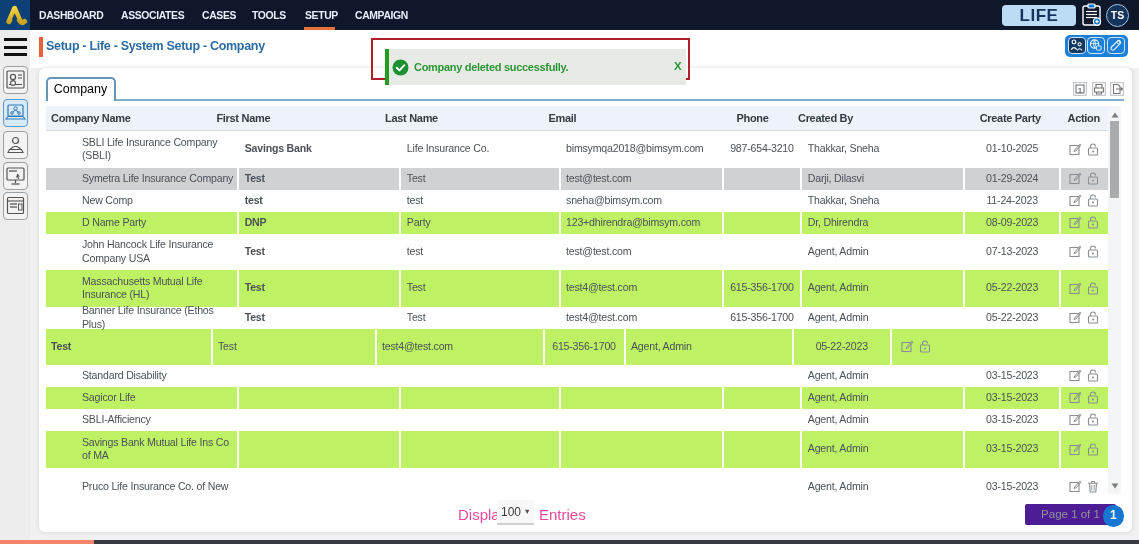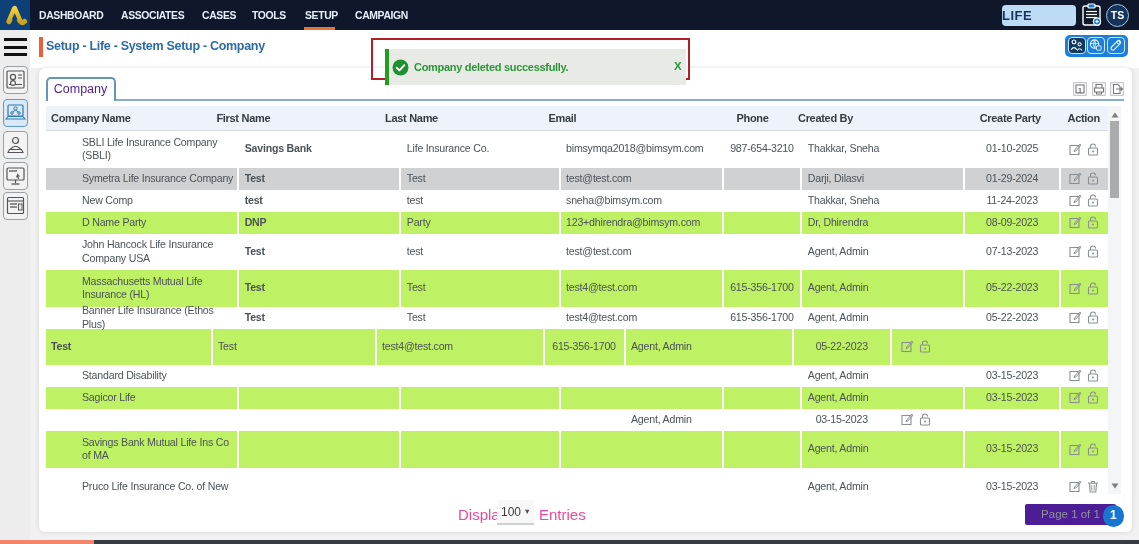--- a/index.html
+++ b/index.html
@@ -4,21 +4,21 @@
 <style>
 * { margin:0; padding:0; box-sizing:border-box; }
 html,body { width:1139px; height:544px; overflow:hidden; font-family:"Liberation Sans", sans-serif; background:#fff; }
 #stage { position:relative; width:1139px; height:544px; background:#fff; }
 
 
 #nav { position:absolute; left:0; top:0; width:1139px; height:30px; background:#0f172a; }
 #logo { position:absolute; left:0; top:0; width:30px; height:30px; background:#0d4077; }
 .navitem { position:absolute; top:0; height:30px; line-height:31px; color:#e4f1fc; font-size:10.4px; font-weight:700; letter-spacing:-0.35px; }
 #setup-underline { position:absolute; left:304px; top:27px; width:31px; height:3px; background:#e8703d; }
-#life-btn { position:absolute; left:1002px; top:5px; width:74px; height:21px; background:#bcdcf6; border-radius:4px; color:#15345c; font-size:13px; font-weight:700; text-align:left; line-height:21px; letter-spacing:.5px; }
+#life-btn { position:absolute; left:1002px; top:5px; width:74px; height:21px; background:#bcdcf6; border-radius:4px; color:#15345c; font-size:17px; font-weight:700; text-align:center; line-height:21px; letter-spacing:.5px; }
 #ts { position:absolute; left:1106px; top:4px; width:23px; height:23px; border-radius:50%; background:#15345c; border:1px solid #9fc6e8; color:#fff; font-size:10.5px; font-weight:700; text-align:center; line-height:21px; }
 
 
 #sidebar { position:absolute; left:0; top:30px; width:30px; height:510px; background:#ededed; }
 .hbar { position:absolute; left:4px; width:23px; height:3px; background:#111; }
 .sideico { position:absolute; left:3px; width:25px; height:28px; border:1px solid #9aa0a4; border-radius:4px; background:#f3f3f3; }
 .sideico.sel { background:#d8e9f8; border-color:#5a9bd4; }
 
 
 #main { position:absolute; left:30px; top:30px; width:1109px; height:510px; background:#f1f1f1; }
@@ -26,21 +26,21 @@
 #titlebar { position:absolute; left:9px; top:7px; width:4px; height:20px; background:#e8613c; }
 #title { position:absolute; left:16px; top:9px; color:#2d6ba3; font-size:12.5px; font-weight:700; letter-spacing:-0.3px; }
 
 
 #icongrp { position:absolute; left:1034.5px; top:4.5px; width:63px; height:22px; background:#1c80d8; border-radius:5px; }
 .igbtn { position:absolute; top:2.5px; width:18px; height:17px; border:1.5px solid #cfe6fa; border-radius:4px; }
 .igbtn.dark { background:#123a61; }
 
 
 #card { position:absolute; left:8.5px; top:38px; width:1093px; height:464px; background:#fff; border-radius:6px; box-shadow:0 0 5px rgba(0,0,0,.12); }
-#tab { position:absolute; left:7px; top:9px; width:70px; height:24px; border:2px solid #6496ba; border-bottom:none; border-radius:5px 5px 0 0; background:#fff; color:#4c1d95; font-size:12.5px; text-align:center; line-height:21px; z-index:2; }
+#tab { position:absolute; left:7px; top:9px; width:70px; height:24px; border:2px solid #6496ba; border-bottom:none; border-radius:5px 5px 0 0; background:#fff; color:#000000; font-size:12.5px; text-align:center; line-height:21px; z-index:2; }
 #tabline { position:absolute; left:7px; top:31px; width:1078px; height:2px; background:#85aecd; }
 .cardico { position:absolute; top:14px; width:14px; height:14px; }
 
 
 #thead { position:absolute; left:7px; top:37.5px; width:1062.5px; height:25px; background:#eef2fa; border-bottom:1px solid #d5dbe2; }
 .hc { position:absolute; top:0; height:24px; line-height:25px; font-size:11px; font-weight:700; color:#333b44; white-space:nowrap; letter-spacing:-0.3px; }
 #rows { position:absolute; left:7px; top:62.5px; width:1062.5px; height:370px; overflow:hidden; }
 .row { display:flex; width:1062.5px; }
 .row.odd { background:#fff; }
 .row.even { background:#bef264; }
@@ -421,20 +421,21 @@
                 <path d="M5 8.5 L6.8 8 L12 2.2 L10.9 1.2 L5.7 7 Z" fill="none" stroke="#8a8f94" stroke-width="1"></path>
               </svg>
               <svg width="12" height="13" viewBox="0 0 12 13">
                 <rect x="1.5" y="5" width="9" height="7" rx="1" fill="none" stroke="#8a8f94" stroke-width="1.1"></rect>
                 <path d="M3.5 5 L3.5 3.5 Q3.5 1 6 1 Q8.5 1 8.5 3.5" fill="none" stroke="#8a8f94" stroke-width="1.1"></path>
                 <circle cx="6" cy="8.5" r="1" fill="#8a8f94"></circle>
               </svg>
             </div>
           </div>
           <div class="row odd" style="height:22px">
+            <div class="cell c0">SBLI-Afficiency</div>
             <div class="cell c1"></div>
             <div class="cell c2"></div>
             <div class="cell c3"></div>
             <div class="cell c4"></div>
             <div class="cell c5">Agent, Admin</div>
             <div class="cell c6">03-15-2023</div>
             <div class="cell c7">
               <svg width="13" height="13" viewBox="0 0 13 13">
                 <rect x="1" y="2.5" width="9" height="9" fill="none" stroke="#8a8f94" stroke-width="1.1"></rect>
                 <path d="M5 8.5 L6.8 8 L12 2.2 L10.9 1.2 L5.7 7 Z" fill="none" stroke="#8a8f94" stroke-width="1"></path>

